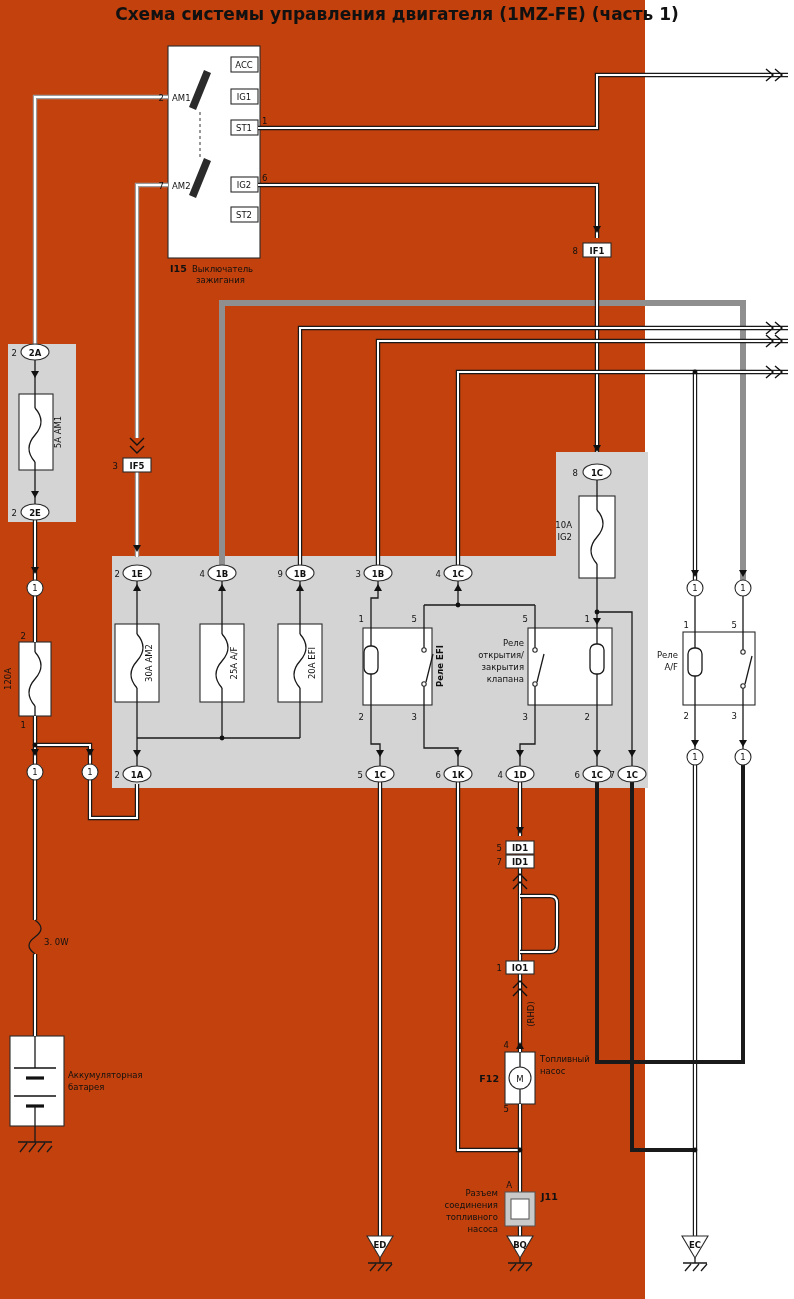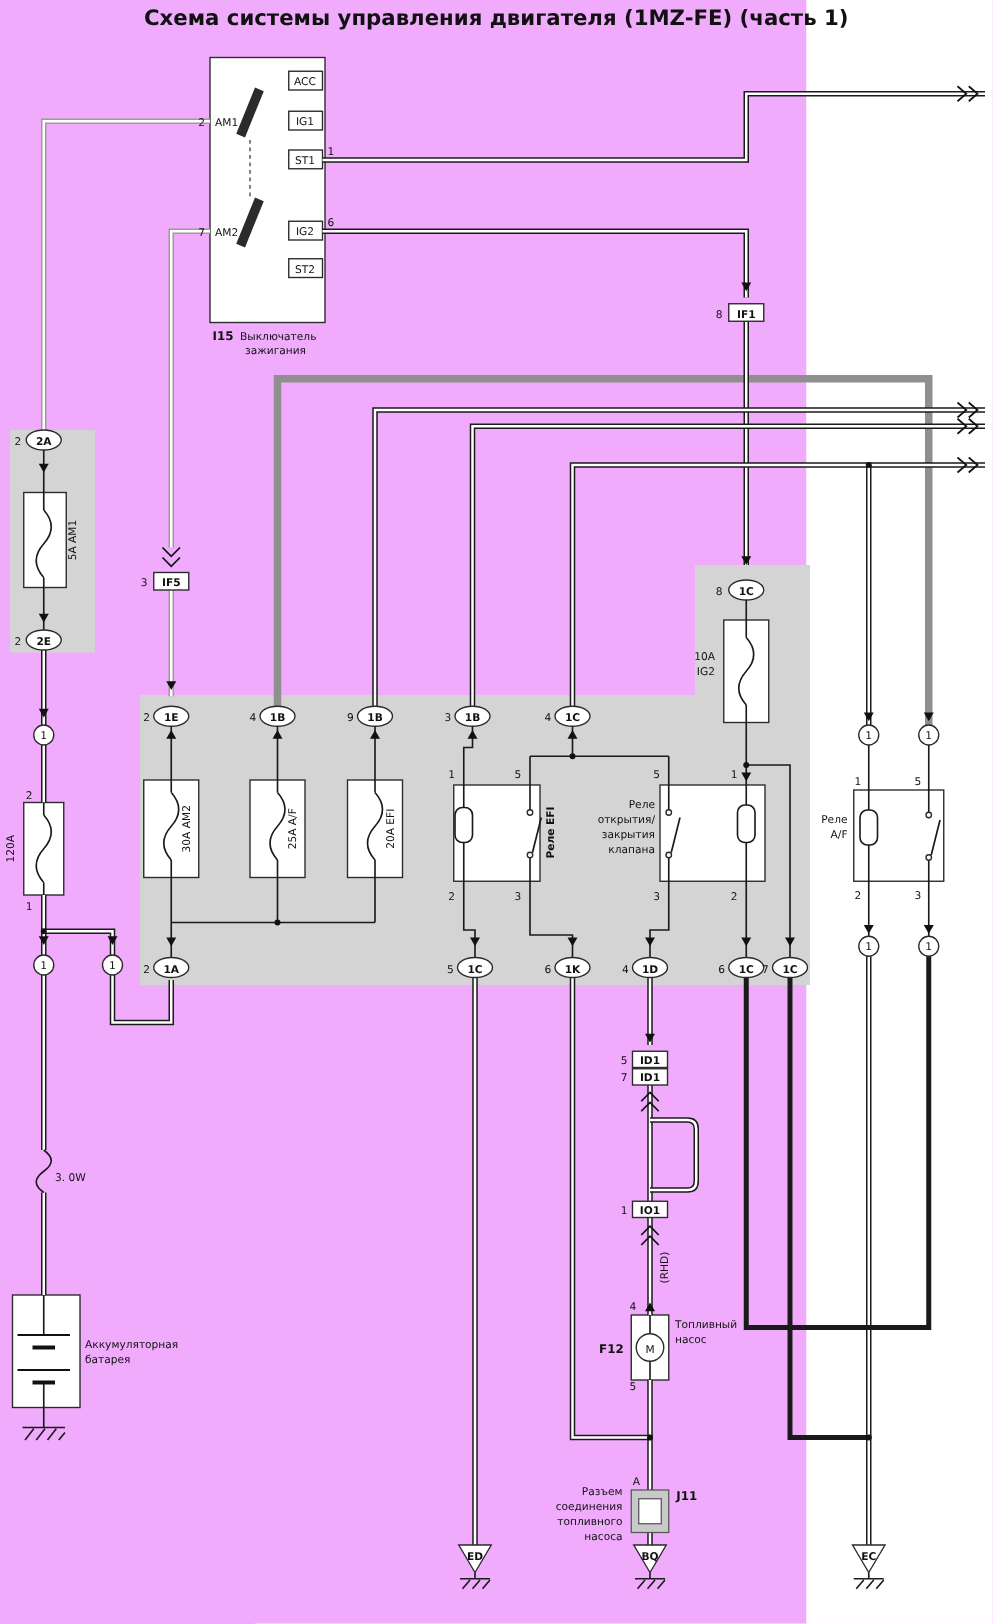--- a/index.html
+++ b/index.html
@@ -1,16 +1,16 @@
 <!DOCTYPE html>
 <html><head>
 <meta charset="utf-8">
 <style>
   html,body{margin:0;padding:0;background:#fff;}
-  .page{width:645px;height:1299px;position:relative;background:#f0abfc;text-decoration:underline;}
+  .page{width:645px;height:1299px;position:relative;background:#c2410c;text-decoration:underline;}
   svg{display:block;}
   text{font-family:"DejaVu Sans","Liberation Sans",sans-serif;fill:#111;}
   .title{font-size:17px;font-weight:bold;}
   .t85{font-size:8.5px;}
   .tag{font-size:8.5px;font-weight:bold;}
   .pin{font-size:8.5px;}
   .t9b{font-size:9.5px;font-weight:bold;}
   .panel{fill:#d4d4d4;stroke:none;}
   .comp{fill:#ffffff;stroke:#2a2a2a;stroke-width:1.1;}
   .wo{fill:none;stroke:#1a1a1a;stroke-width:4.4;}

